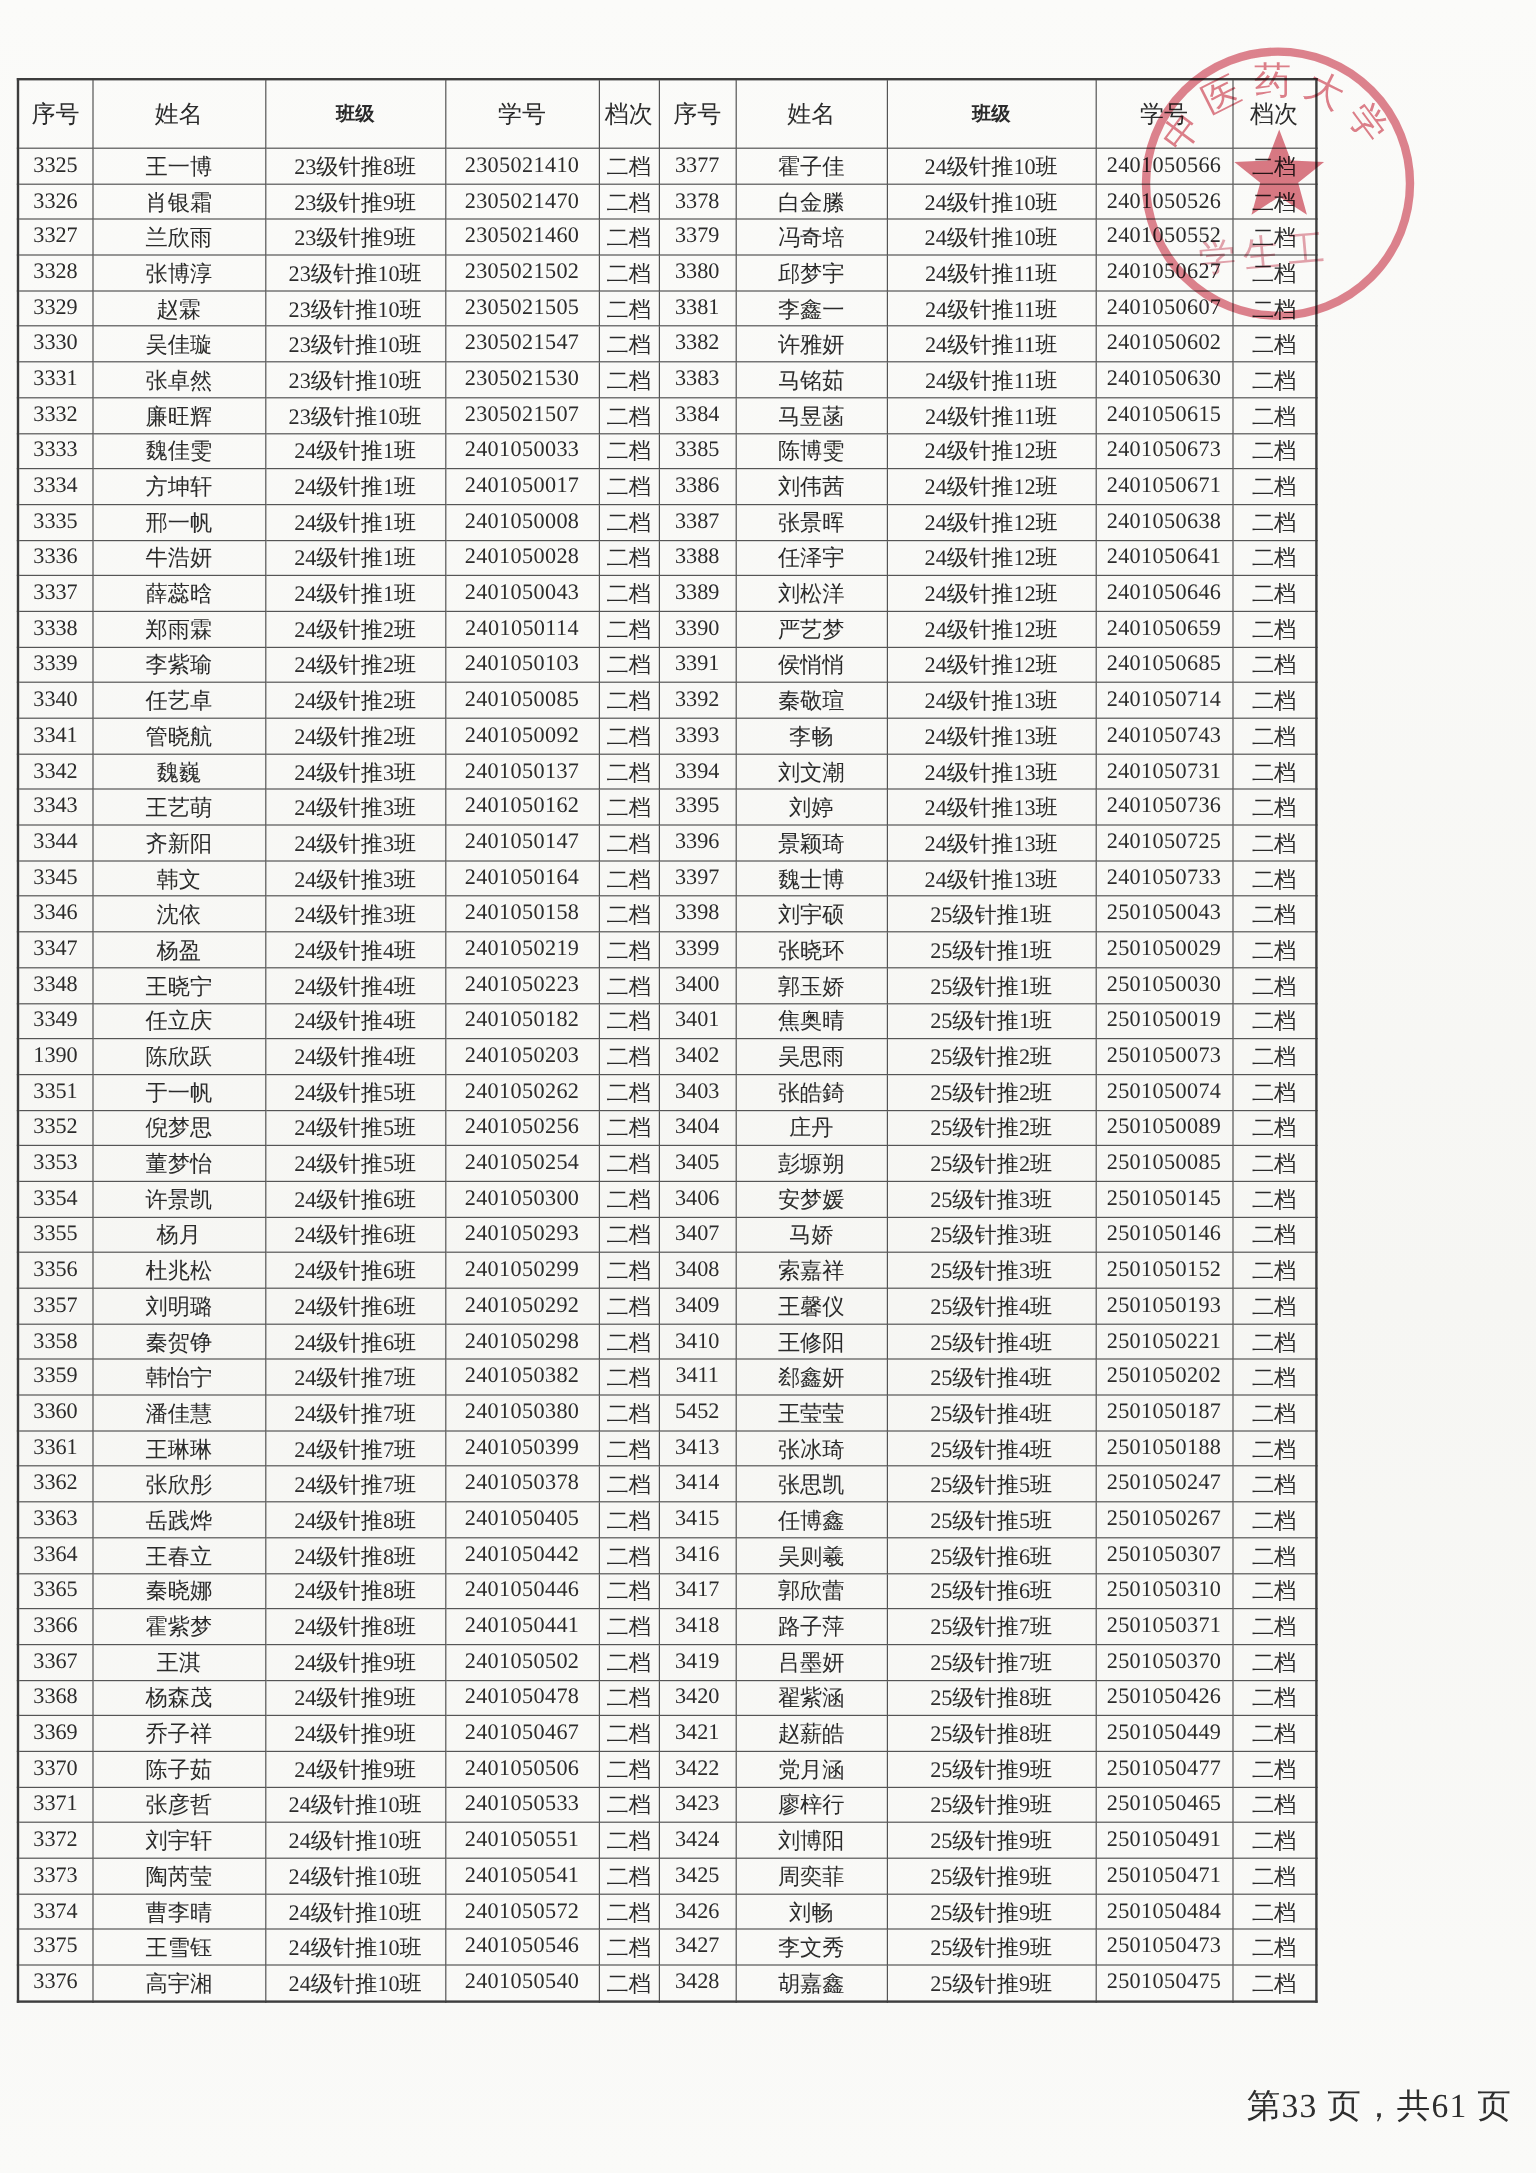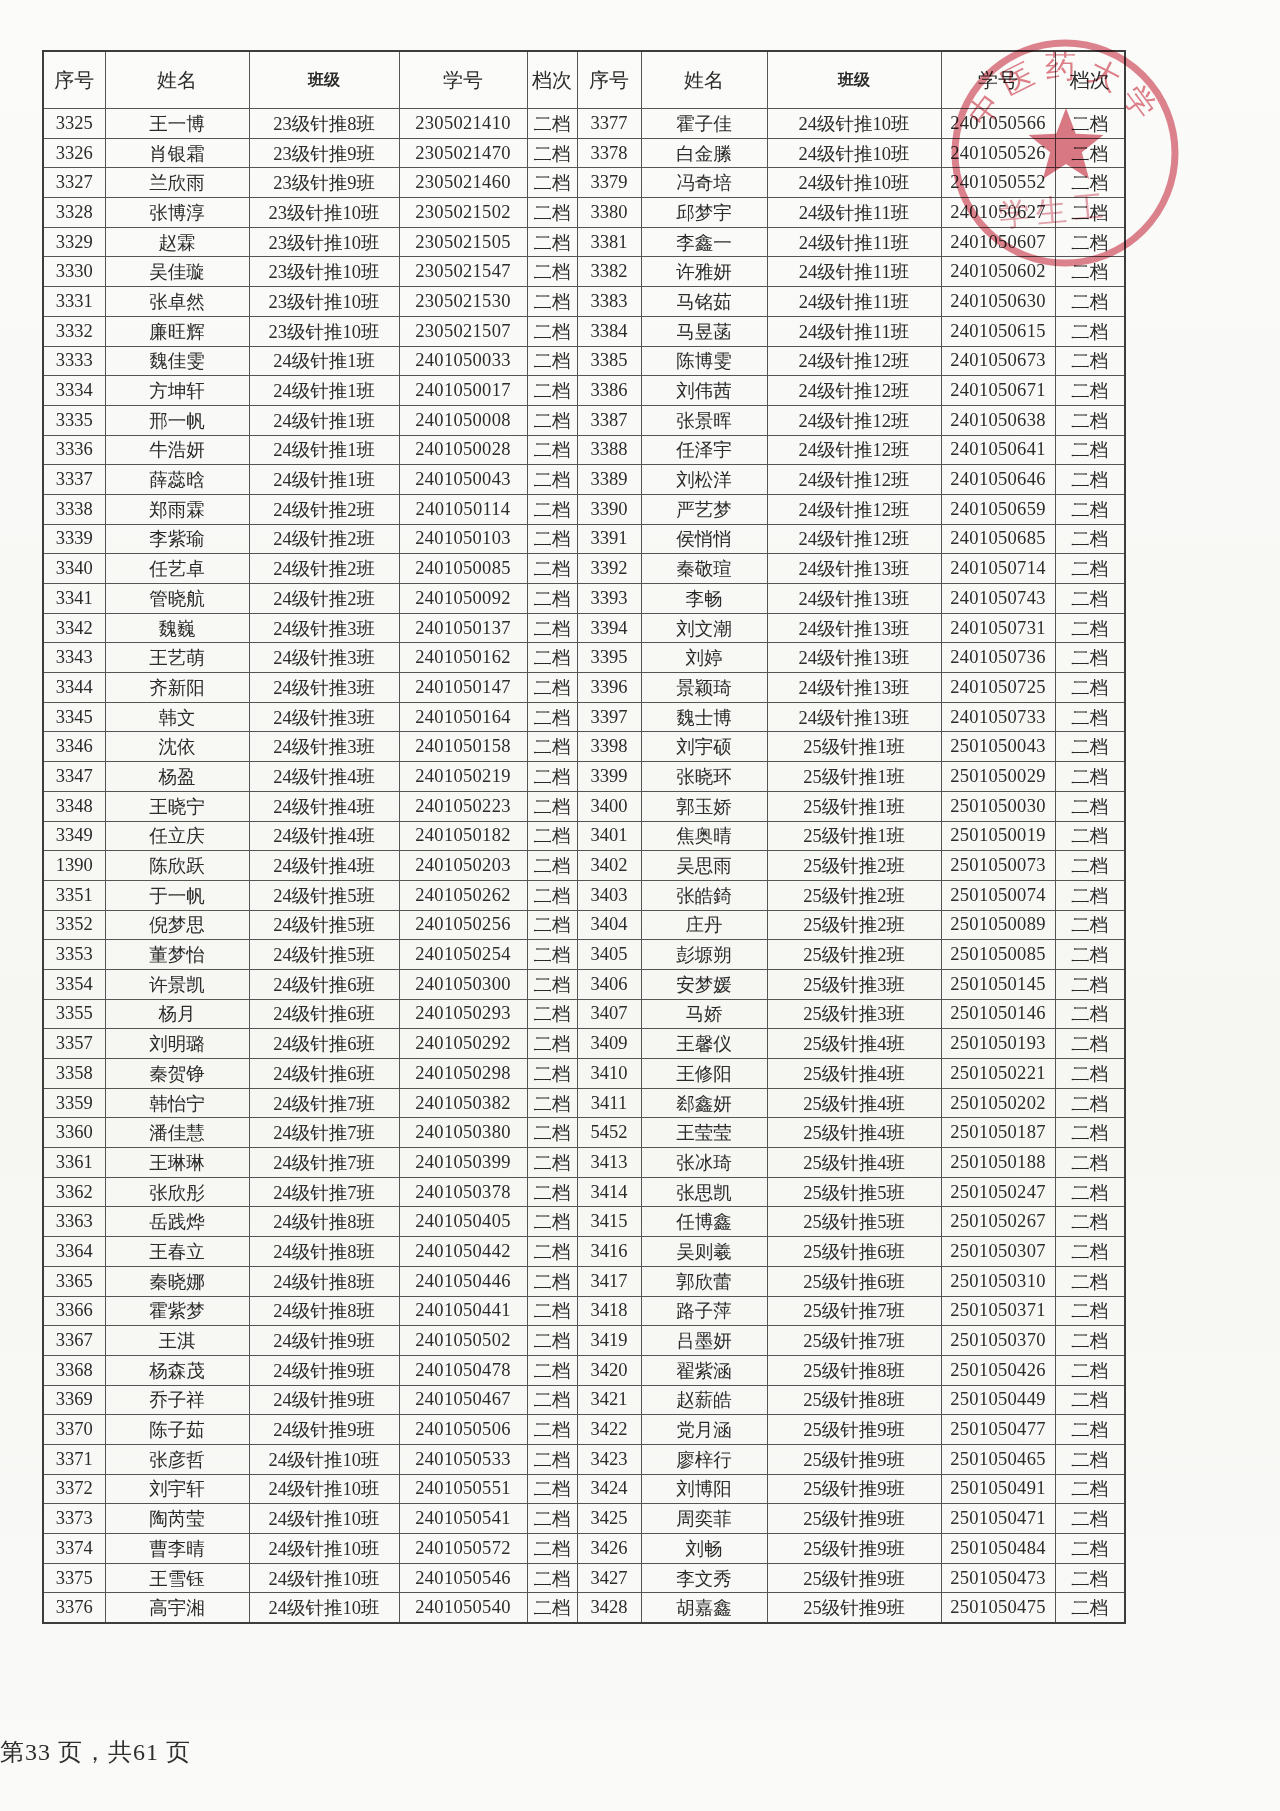--- a/index.html
+++ b/index.html
@@ -5,41 +5,40 @@
   html,body{margin:0;padding:0;}
   body{
     width:1280px;height:1811px;
     background:#f7f6f3;
     font-family:"Liberation Serif","DejaVu Serif",serif;
     position:relative;
     color:#262626;
   }
   .page{position:absolute;inset:0;background:linear-gradient(180deg,#fbfbf9 0%,#f6f6f3 60%,#fafaf8 100%);}
   table.roster{
-    position:absolute;left:14px;top:50px;
+    position:absolute;left:14px;top:65px;
     border-collapse:collapse;table-layout:fixed;
     width:1082px;
     background:transparent;
-    margin-left:28px;
   }
   table.roster th, table.roster td{
     border:1px solid #555;
     text-align:center;vertical-align:middle;
     padding:0;overflow:hidden;white-space:nowrap;
     font-size:18.5px;color:#2b2b2b;
   }
   table.roster{border:2px solid #3d3d3d;}
   table.roster thead th{height:56px;font-size:20px;font-weight:400;}
   table.roster thead th.c-class{font-weight:700;font-size:16px;text-align:center;}
   table.roster tbody td{height:28.7px;}
   td.c-id{font-size:19px;letter-spacing:.3px;}
   td.c-seq{font-size:19px;}
   .footer{
     position:absolute;top:1736px;left:0;width:1260px;
-    text-align:left;font-size:24px;color:#2e2e2e;letter-spacing:1px;
+    text-align:right;font-size:28px;color:#2e2e2e;letter-spacing:1px;
   }
   .stamp{
     position:absolute;left:944px;top:34px;width:242px;height:242px;
     mix-blend-mode:multiply;opacity:.82;pointer-events:none;
   }
 </style>
 </head>
 <body>
 
 <div class="page">
@@ -438,20 +437,32 @@
           <td class="c-class">24级针推6班</td>
           <td class="c-id">2401050293</td>
           <td class="c-tier">二档</td>
           <td class="c-seq">3407</td>
           <td class="c-name">马娇</td>
           <td class="c-class">25级针推3班</td>
           <td class="c-id">2501050146</td>
           <td class="c-tier">二档</td>
         </tr>
         <tr>
+          <td class="c-seq">3356</td>
+          <td class="c-name">杜兆松</td>
+          <td class="c-class">24级针推6班</td>
+          <td class="c-id">2401050299</td>
+          <td class="c-tier">二档</td>
+          <td class="c-seq">3408</td>
+          <td class="c-name">索嘉祥</td>
+          <td class="c-class">25级针推3班</td>
+          <td class="c-id">2501050152</td>
+          <td class="c-tier">二档</td>
+        </tr>
+        <tr>
           <td class="c-seq">3357</td>
           <td class="c-name">刘明璐</td>
           <td class="c-class">24级针推6班</td>
           <td class="c-id">2401050292</td>
           <td class="c-tier">二档</td>
           <td class="c-seq">3409</td>
           <td class="c-name">王馨仪</td>
           <td class="c-class">25级针推4班</td>
           <td class="c-id">2501050193</td>
           <td class="c-tier">二档</td>

